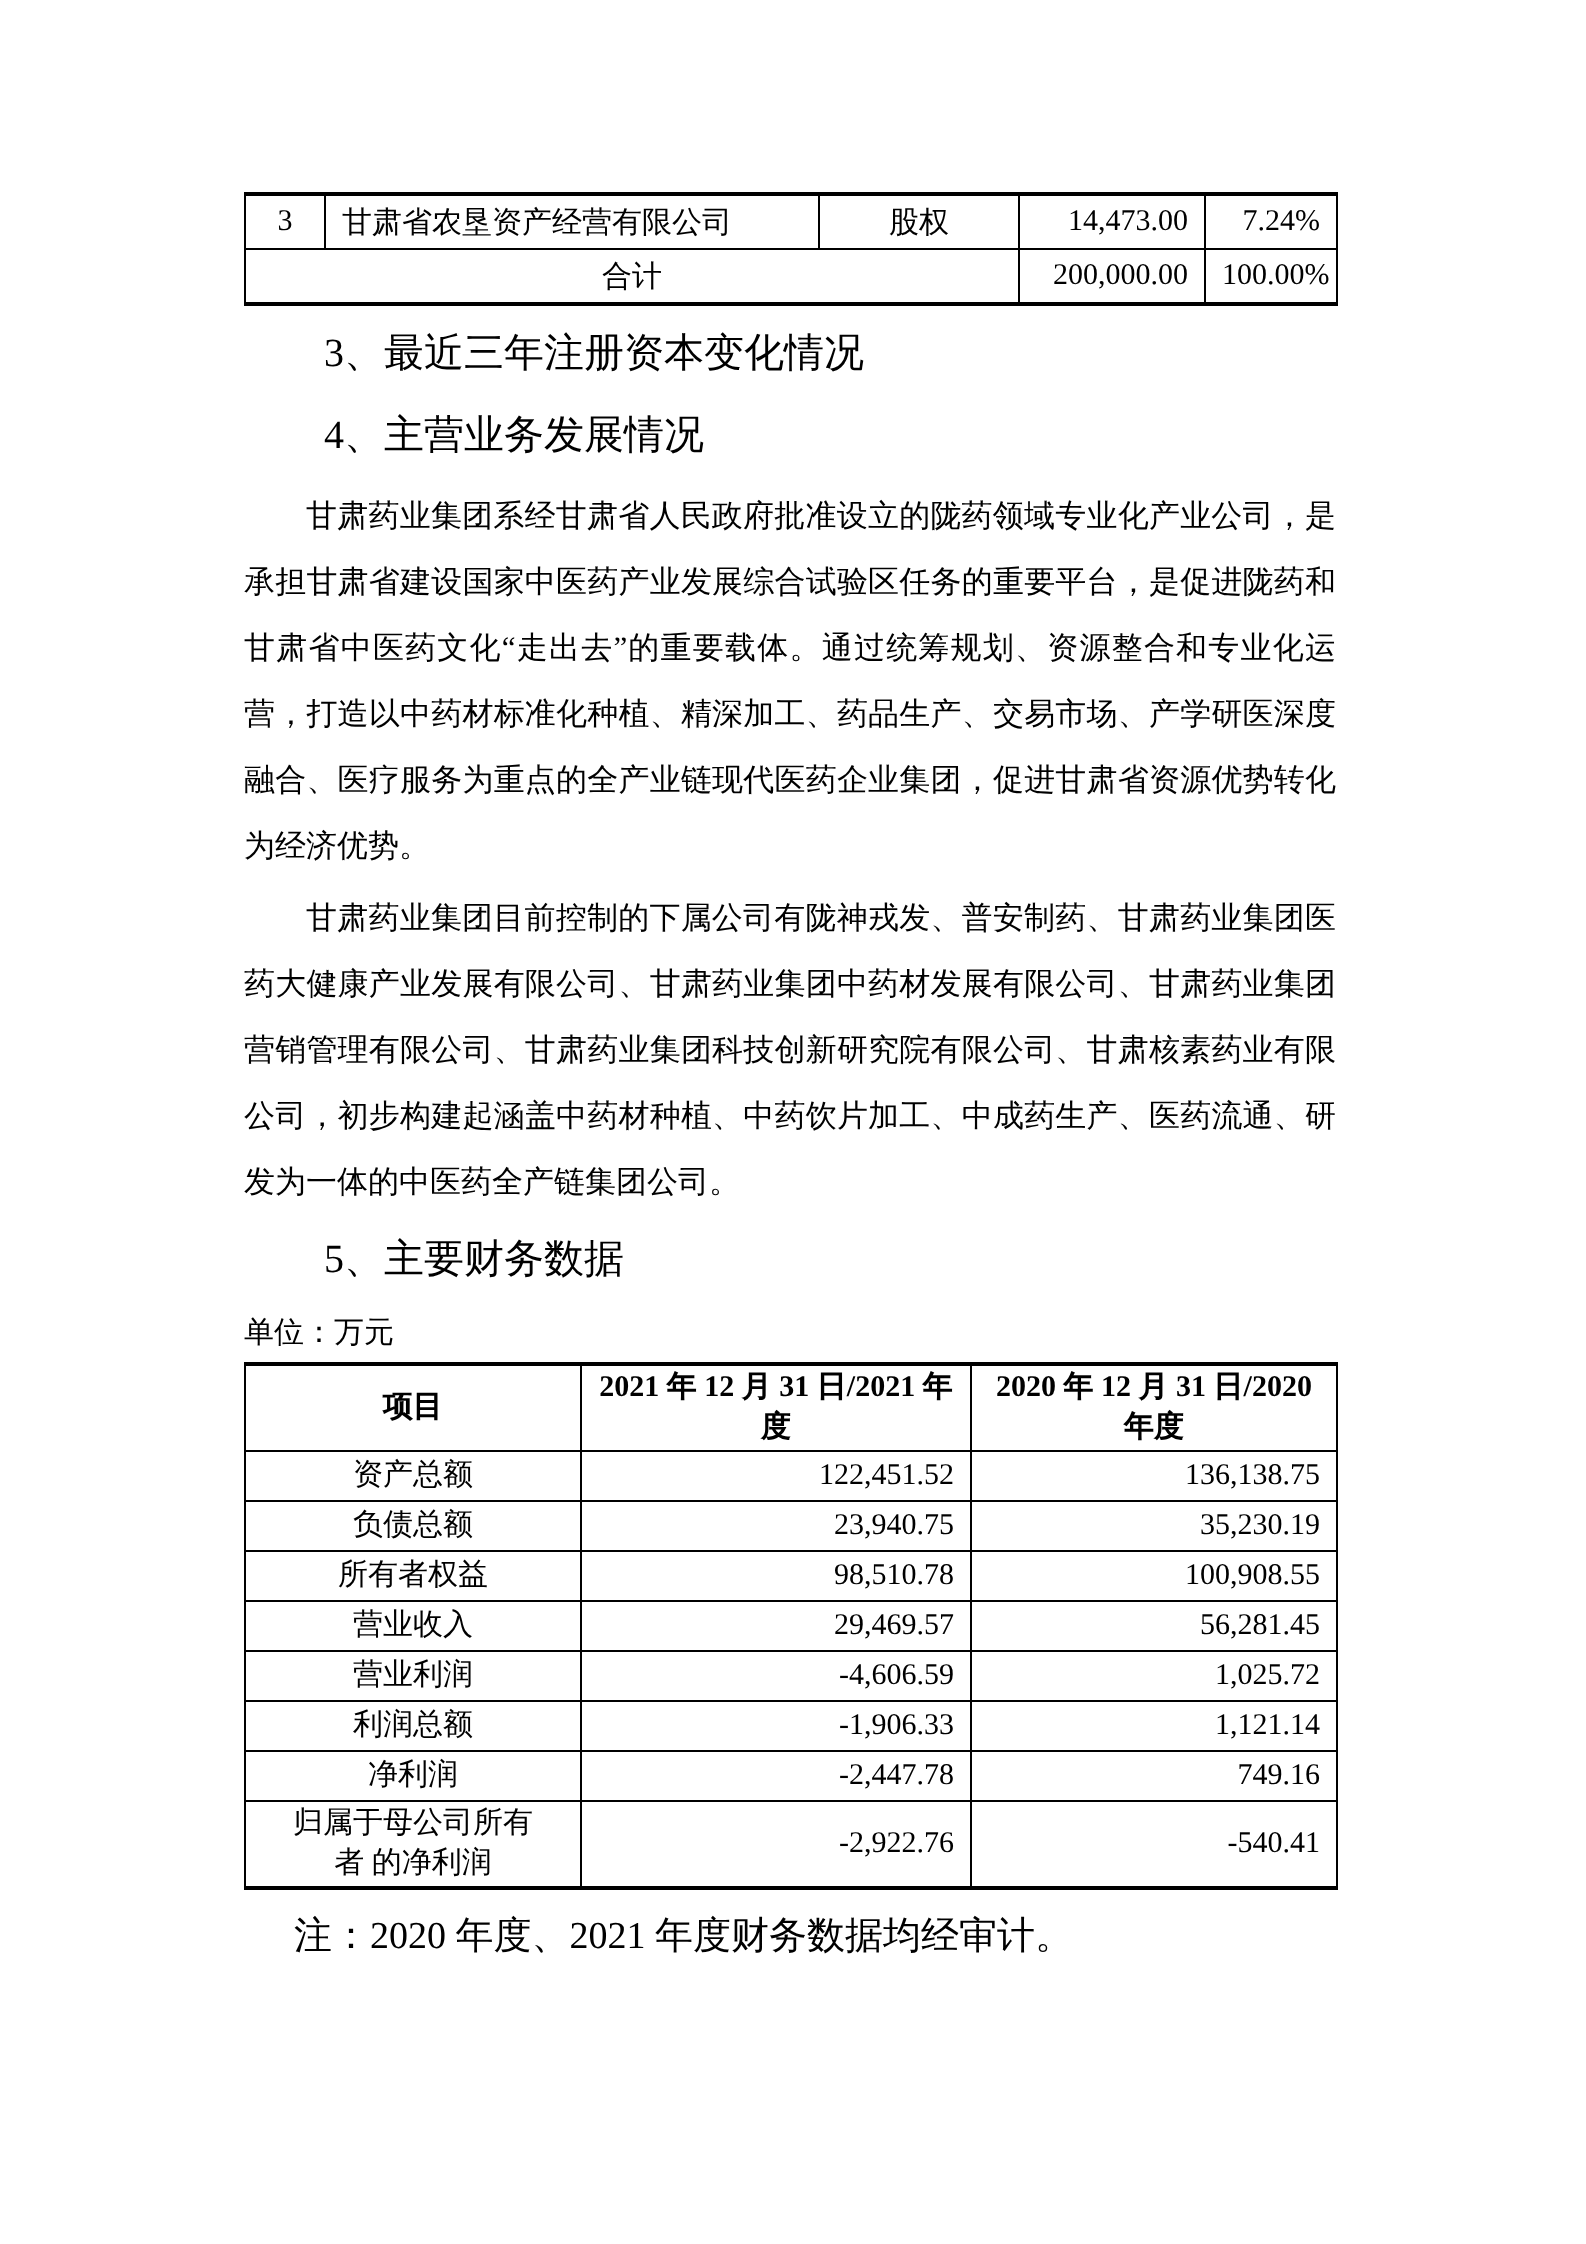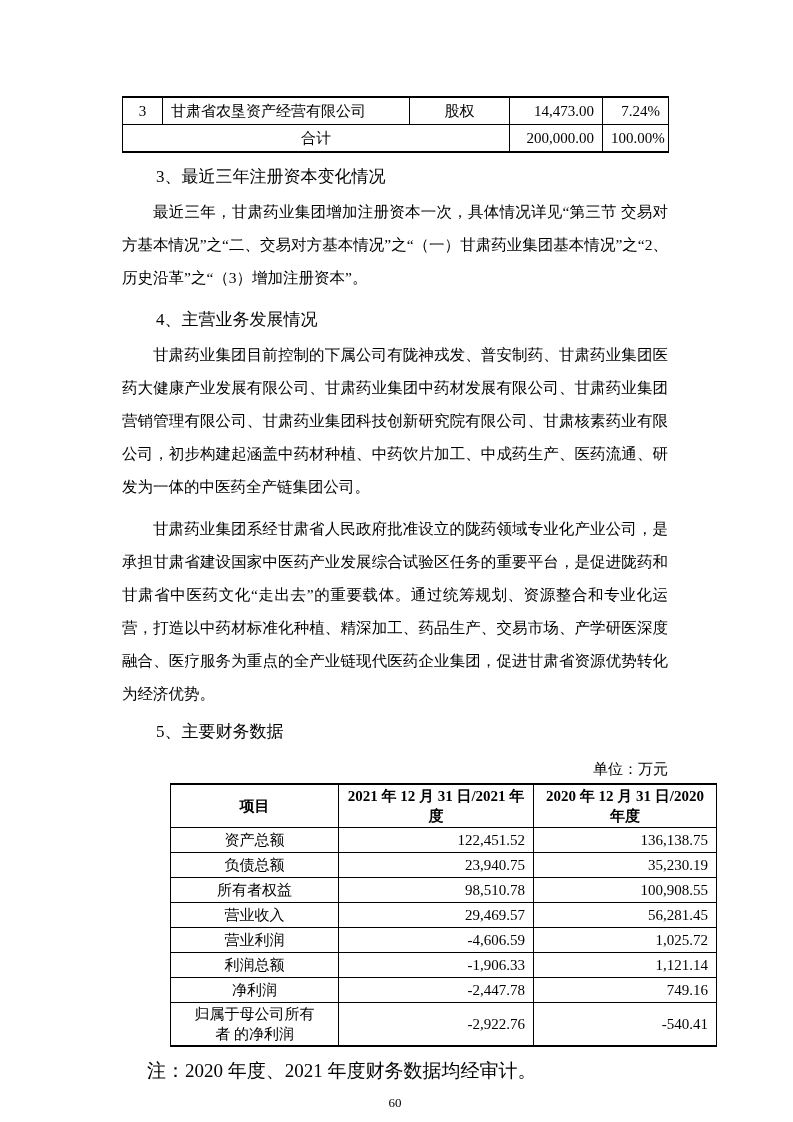--- a/index.html
+++ b/index.html
@@ -32,45 +32,45 @@
     overflow: hidden;
     font-weight: normal;
   }
   table.top-table { margin-top: 96px; border-top: 2.5px solid #000; border-bottom: 2.5px solid #000; }
   table.top-table td { height: 24px; }
   .c-center { text-align: center; }
   .c-left   { text-align: left; }
   .c-right  { text-align: right; }
   .bold     { font-weight: bold; }
 
-  table.fin-table { margin-top: 3px; border-top: 2.5px solid #000; border-bottom: 2.5px solid #000; margin-left: 48px; }
+  table.fin-table { margin-top: 3px; border-top: 2.5px solid #000; border-bottom: 2.5px solid #000; }
   table.fin-table td, table.fin-table th { height: 22px; line-height: 20px; }
   table.fin-table th { font-weight: bold; text-align: center; height: 26px; font-size: 15px; }
 
   
   .heading {
-    font-size: 17px;
+    font-size: 20px;
     line-height: 30px;
     text-indent: 2em;
     margin: 9px 0 0 0;
   }
   .para {
     font-size: 15.5px;
     line-height: 33px;
     text-align: justify;
     text-indent: 2em;
     margin: 3px 0 0 0;
   }
   .h4 { margin-top: 11px; }
   .p4 { margin-top: 9px; }
   .h5 { margin-top: 7px; }
   .unit-line {
     font-size: 15px;
     line-height: 22px;
-    text-align: right;
+    text-align: left;
     margin-top: 11px;
   }
   .note-line {
     font-size: 19px;
     line-height: 20px;
     margin-top: 14px;
     padding-left: 25px;
   }
   .page-number {
     font-size: 13px;
@@ -102,25 +102,24 @@
         </tr>
         <tr>
           <td class="c-center bold" colspan="3">合计</td>
           <td class="c-right bold">200,000.00</td>
           <td class="c-right bold">100.00%</td>
         </tr>
       </tbody>
     </table>
 
     <div class="heading">3、最近三年注册资本变化情况</div>
-    <div class="para">最近三年，甘肃药业集团增加注册资本一次，具体情况详见“第三节 交易对方基本情况”之“二、交易对方基本情况”之“（一）甘肃药业集团基本情况”之“2、历史沿革”之“（3）增加注册资本”。</div>
 
     <div class="heading h4">4、主营业务发展情况</div>
+    <div class="para p4">甘肃药业集团系经甘肃省人民政府批准设立的陇药领域专业化产业公司，是承担甘肃省建设国家中医药产业发展综合试验区任务的重要平台，是促进陇药和甘肃省中医药文化“走出去”的重要载体。通过统筹规划、资源整合和专业化运营，打造以中药材标准化种植、精深加工、药品生产、交易市场、产学研医深度融合、医疗服务为重点的全产业链现代医药企业集团，促进甘肃省资源优势转化为经济优势。</div>
     <div class="para">甘肃药业集团目前控制的下属公司有陇神戎发、普安制药、甘肃药业集团医药大健康产业发展有限公司、甘肃药业集团中药材发展有限公司、甘肃药业集团营销管理有限公司、甘肃药业集团科技创新研究院有限公司、甘肃核素药业有限公司，初步构建起涵盖中药材种植、中药饮片加工、中成药生产、医药流通、研发为一体的中医药全产链集团公司。</div>
-    <div class="para p4">甘肃药业集团系经甘肃省人民政府批准设立的陇药领域专业化产业公司，是承担甘肃省建设国家中医药产业发展综合试验区任务的重要平台，是促进陇药和甘肃省中医药文化“走出去”的重要载体。通过统筹规划、资源整合和专业化运营，打造以中药材标准化种植、精深加工、药品生产、交易市场、产学研医深度融合、医疗服务为重点的全产业链现代医药企业集团，促进甘肃省资源优势转化为经济优势。</div>
 
     <div class="heading h5">5、主要财务数据</div>
     <div class="unit-line">单位：万元</div>
 
     <table class="doc-table fin-table">
       <colgroup>
         <col style="width:168px">
           <col style="width:195px">
           <col style="width:183px">
       </colgroup>
@@ -170,16 +169,15 @@
         <tr>
           <td class="c-center" style="padding:1px 20px;">归属于母公司所有者 的净利润</td>
           <td class="c-right">-2,922.76</td>
           <td class="c-right">-540.41</td>
         </tr>
       </tbody>
     </table>
 
     <div class="note-line">注：2020 年度、2021 年度财务数据均经审计。</div>
 
-    <div class="page-number">60</div>
 
   </div>
 </div>
 
 </body></html>

